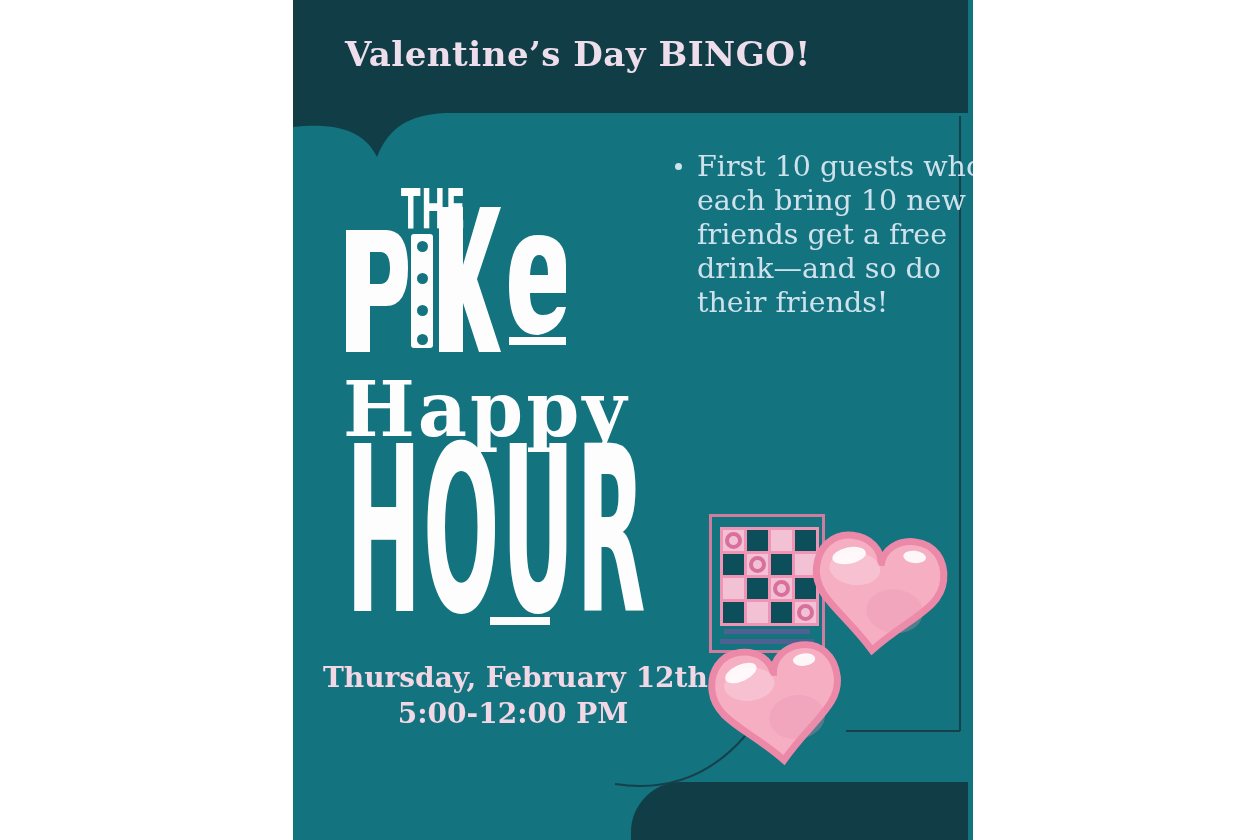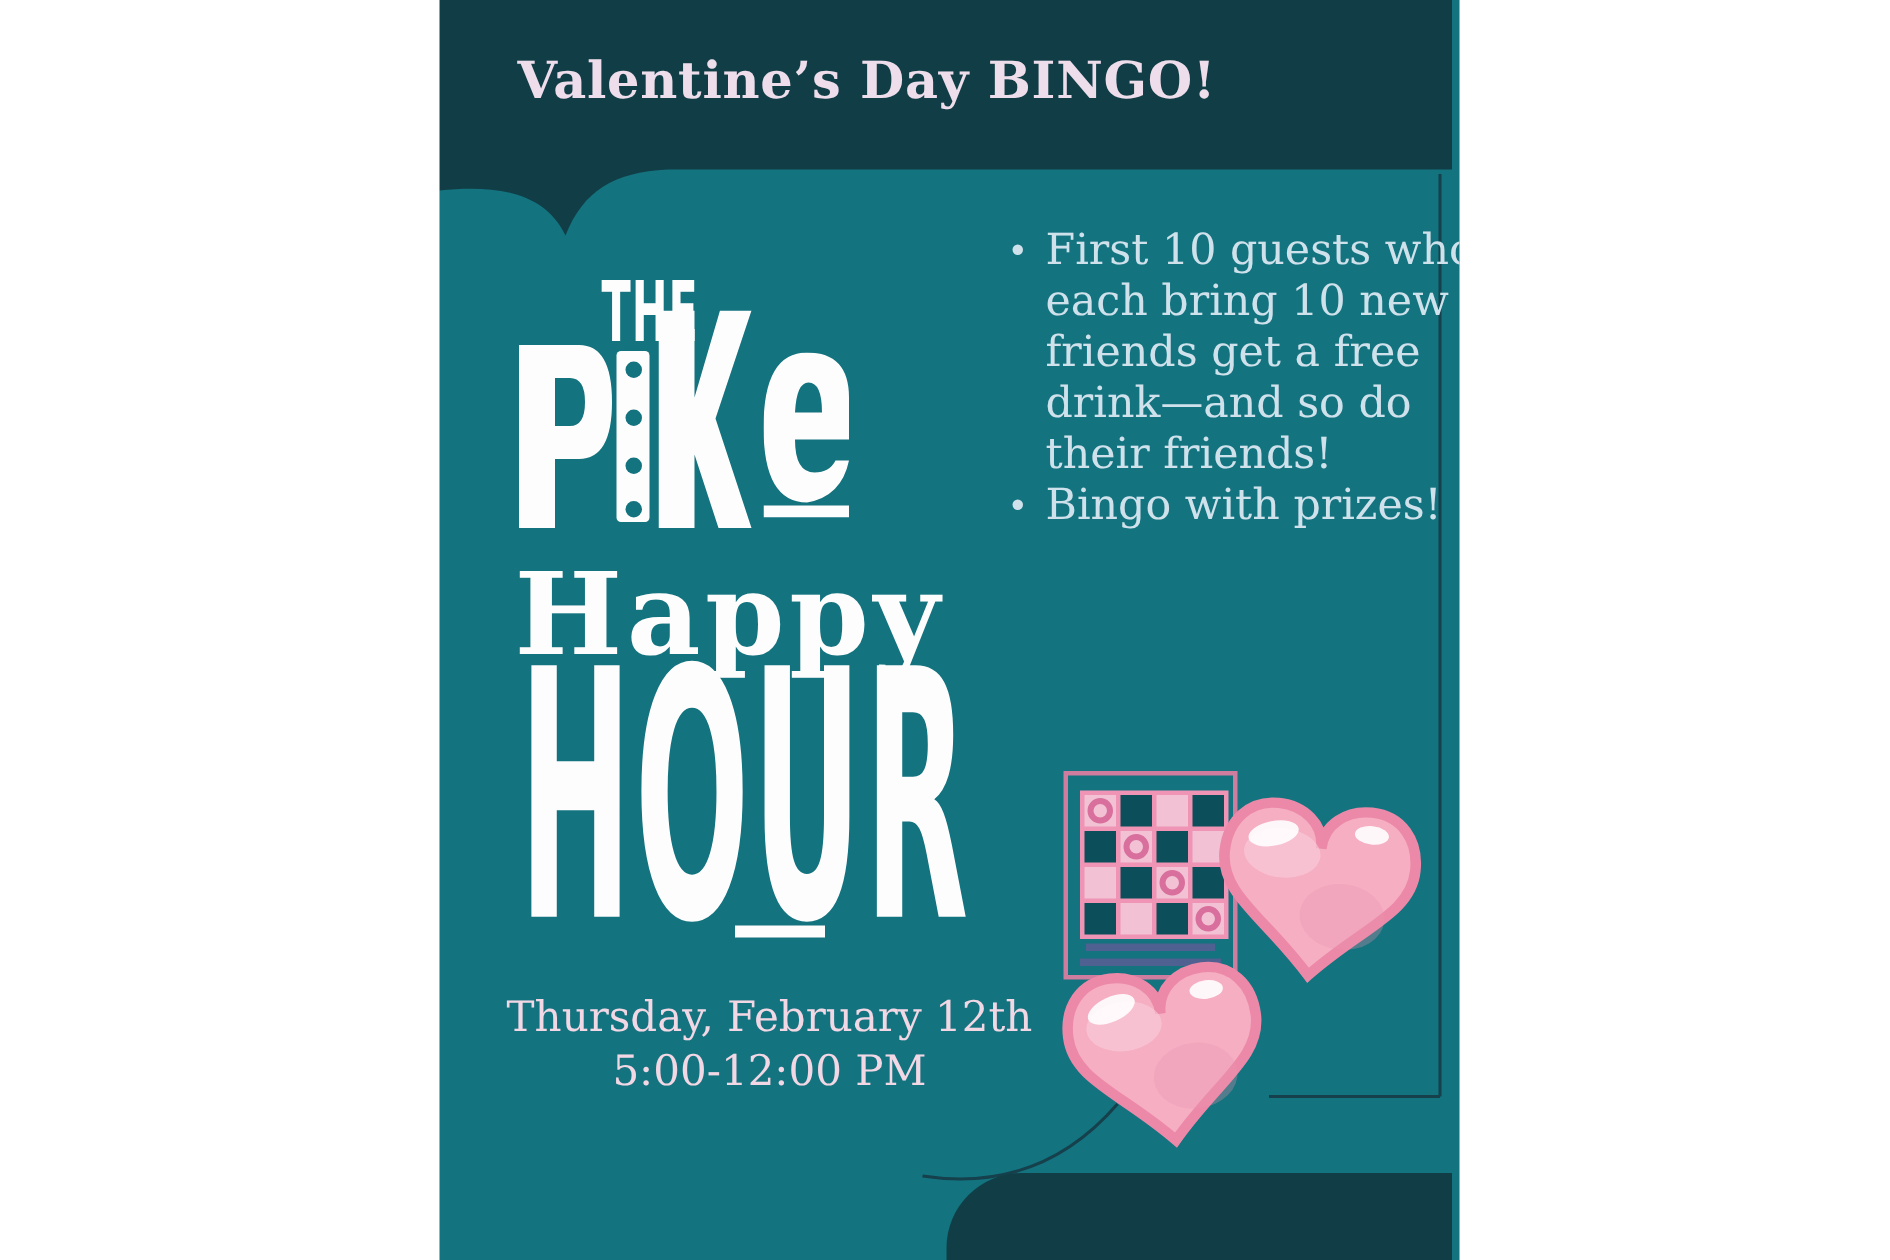--- a/index.html
+++ b/index.html
@@ -21,21 +21,21 @@
   .ibar i{position:absolute;left:5.5px;width:11px;height:11px;border-radius:50%;background:#13737F;}
   .happy-text{position:absolute;left:50px;top:372px;font-size:76px;font-weight:bold;color:#FDFDFD;
               letter-spacing:3px;line-height:1;white-space:nowrap;}
   .hour-text{position:absolute;left:53px;top:418px;font-family:"DejaVu Sans",sans-serif;font-size:100px;
              font-weight:bold;color:#FDFDFD;line-height:1;letter-spacing:2px;transform:scale(.9,2.3);
              transform-origin:0 0;white-space:nowrap;}
   .hour-underline{position:absolute;left:197px;top:617px;width:60px;height:8px;background:#FDFDFD;}
 
   
   .event-block{position:absolute;left:30px;top:660px;width:380px;text-align:center;
-               color:#F2D7E5;font-weight:normal;font-size:28px;line-height:36px;white-space:nowrap;}
+               color:#F2D7E5;font-weight:bold;font-size:28px;line-height:36px;white-space:nowrap;}
 
   
   .perks{position:absolute;left:378px;top:150px;list-style:none;margin:0;padding:0;
          color:#CFE2EC;font-size:28.5px;line-height:34px;}
   .perks li{position:relative;padding-left:26px;white-space:nowrap;}
   .perks li .dot{position:absolute;left:4px;top:13px;width:7px;height:7px;border-radius:50%;background:#CFE2EC;}
 
   
   .bingo-card{position:absolute;left:416px;top:514px;width:110px;height:133px;border:3px solid #CF7D9E;}
   .bingo-grid{position:absolute;left:8px;top:10px;display:grid;
@@ -105,24 +105,20 @@
     <div class="hour-text">HOUR</div>
     <div class="hour-underline"></div>
 
     <ul class="perks">
 
         <li>
           <span class="dot"></span>
           <span>First 10 guests who<br>each bring 10 new<br>friends get a free<br>drink—and so do<br>their friends!</span>
         </li>
 
-        <li>
-          <span class="dot"></span>
-          <span>Bingo with prizes!</span>
-        </li>
 
       </ul>
 
     <div class="event-block">
       <div>Thursday, February 12th</div>
       <div>5:00-12:00 PM</div>
     </div>
 
     <div class="bingo-card">
       <div class="bingo-grid">

